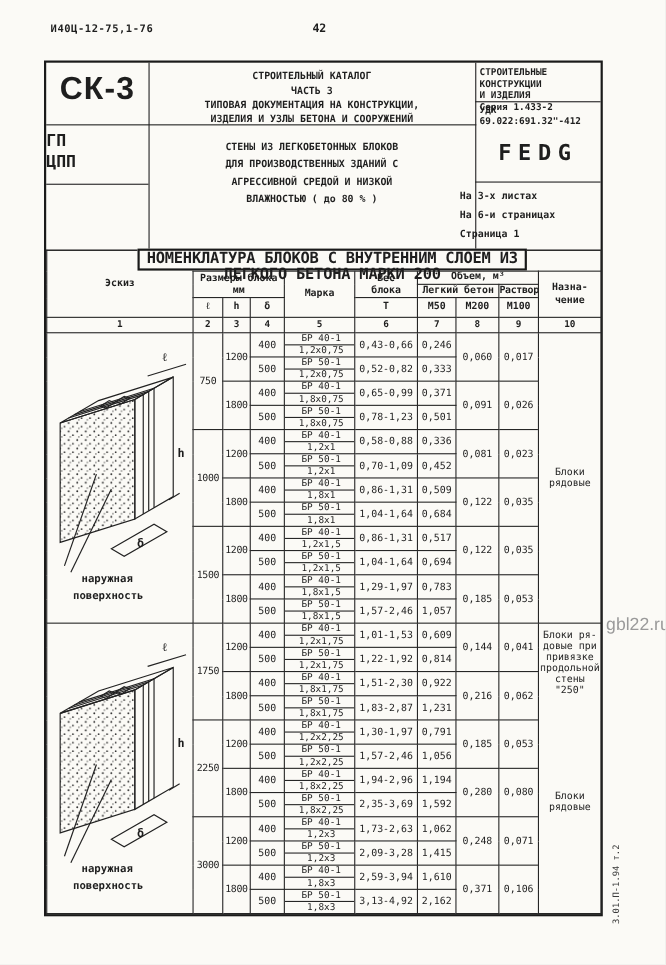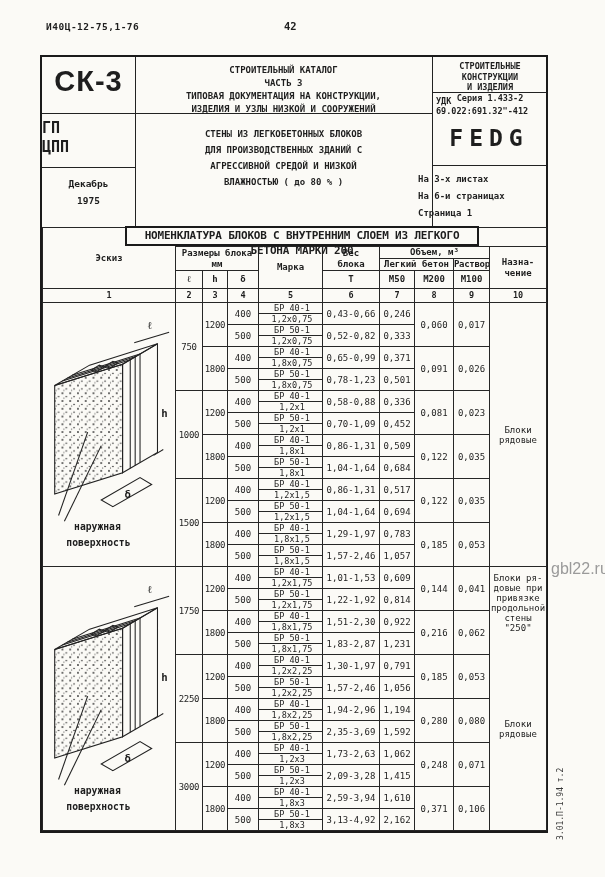--- a/index.html
+++ b/index.html
@@ -10,31 +10,31 @@
   
   .doc-code{left:46px;top:21px;font-size:9.5px;letter-spacing:.5px;font-weight:bold;}
   .page-num{left:284px;top:20px;font-size:10.5px;font-weight:bold;}
   
   .frame{left:40px;top:55px;width:508px;height:778px;border:2px solid #1a1a1a;box-sizing:border-box;}
   .line{position:absolute;background:#222;}
   
   .sk3{left:0;top:8px;width:93px;text-align:center;font-family:"Liberation Sans",sans-serif;
        font-size:29px;font-weight:bold;letter-spacing:1px;}
   .catalog{left:93px;top:7px;width:297px;text-align:center;font-size:9px;font-weight:bold;line-height:13px;}
-  .org{left:394px;top:4px;width:108px;font-size:8.5px;font-weight:bold;line-height:10.5px;text-align:center;}
+  .org{left:394px;top:4px;width:108px;font-size:8.5px;font-weight:bold;line-height:10.5px;}
   .udk{left:394px;top:39px;width:112px;font-size:8.5px;font-weight:bold;}
   .gp{left:0;top:62px;width:93px;text-align:left;font-size:15px;font-weight:bold;line-height:19px;}
   .date{left:0;top:118px;width:93px;text-align:center;font-size:9.5px;font-weight:bold;line-height:17px;}
   .subject{left:93px;top:69px;width:297px;text-align:center;font-size:9px;font-weight:bold;line-height:16px;}
   .fedg{left:390px;top:56px;width:114px;height:52px;line-height:50px;text-align:center;
-        font-size:23px;letter-spacing:6px;font-weight:bold;}
+        font-size:20px;letter-spacing:6px;font-weight:bold;}
   .sheets{left:376px;top:114px;width:106px;font-size:9px;font-weight:bold;line-height:17px;}
   .title-box{left:83px;top:169px;width:354px;height:20px;z-index:3;background:#fbfaf6;
              border:2px solid #1a1a1a;box-sizing:border-box;text-align:center;
-             font-size:11px;font-weight:bold;line-height:15px;letter-spacing:-0.2px;}
+             font-size:14px;font-weight:bold;line-height:15px;letter-spacing:-0.2px;}
   
   table.blocks{position:absolute;left:0;top:170px;width:504px;border-collapse:collapse;table-layout:fixed;}
   table.blocks td{border:1px solid #262626;text-align:center;vertical-align:middle;padding:0;
                   font-size:9px;overflow:hidden;}
   thead td{font-size:8.5px;font-weight:bold;white-space:pre-line;line-height:1.15;}
   thead tr.h19{height:19px;} thead tr.h12{height:12px;} thead tr.h18{height:18px;}
   thead tr.nums{height:14px;} thead tr.nums td{font-weight:bold;font-size:8.5px;}
   tbody tr{height:22px;}
   td.tight{font-size:8.5px;letter-spacing:-0.3px;}
   td.cramped{font-size:7.5px;letter-spacing:-0.3px;}
@@ -67,33 +67,31 @@
     <div class="line" style="left:0;top:110px;width:93px;height:1px;"></div>
     <div class="line" style="left:390px;top:35px;width:114px;height:1px;"></div>
     <div class="line" style="left:390px;top:108px;width:114px;height:1px;"></div>
     <div class="line" style="left:0;top:170px;width:504px;height:1px;"></div>
 
     <div class="abs sk3">СК-3</div>
     <div class="abs catalog">
       <div>СТРОИТЕЛЬНЫЙ КАТАЛОГ</div>
       <div>ЧАСТЬ 3</div>
       <div>ТИПОВАЯ ДОКУМЕНТАЦИЯ НА КОНСТРУКЦИИ,</div>
-      <div>ИЗДЕЛИЯ И УЗЛЫ НИЗКОЙ И СООРУЖЕНИЙ</div>
+      <div>ИЗДЕЛИЯ И УЗЛЫ БЕТОНА И СООРУЖЕНИЙ</div>
     </div>
     <div class="abs org">
       <div>СТРОИТЕЛЬНЫЕ</div>
       <div>КОНСТРУКЦИИ</div>
       <div>И ИЗДЕЛИЯ</div>
       <div>Серия 1.433-2</div>
     </div>
     <div class="abs udk">УДК 69.022:691.32"-412</div>
     <div class="abs gp pre">ГП
 ЦПП</div>
-    <div class="abs date pre">Декабрь
-1975</div>
     <div class="abs subject">
       <div>СТЕНЫ ИЗ ЛЕГКОБЕТОННЫХ БЛОКОВ</div>
       <div>ДЛЯ ПРОИЗВОДСТВЕННЫХ ЗДАНИЙ С</div>
       <div>АГРЕССИВНОЙ СРЕДОЙ И НИЗКОЙ</div>
       <div>ВЛАЖНОСТЬЮ ( до 80 % )</div>
     </div>
     <div class="abs fedg">FEDG</div>
     <div class="abs sheets">
       <div>На 3-х листах</div>
       <div>На 6-и страницах</div>

